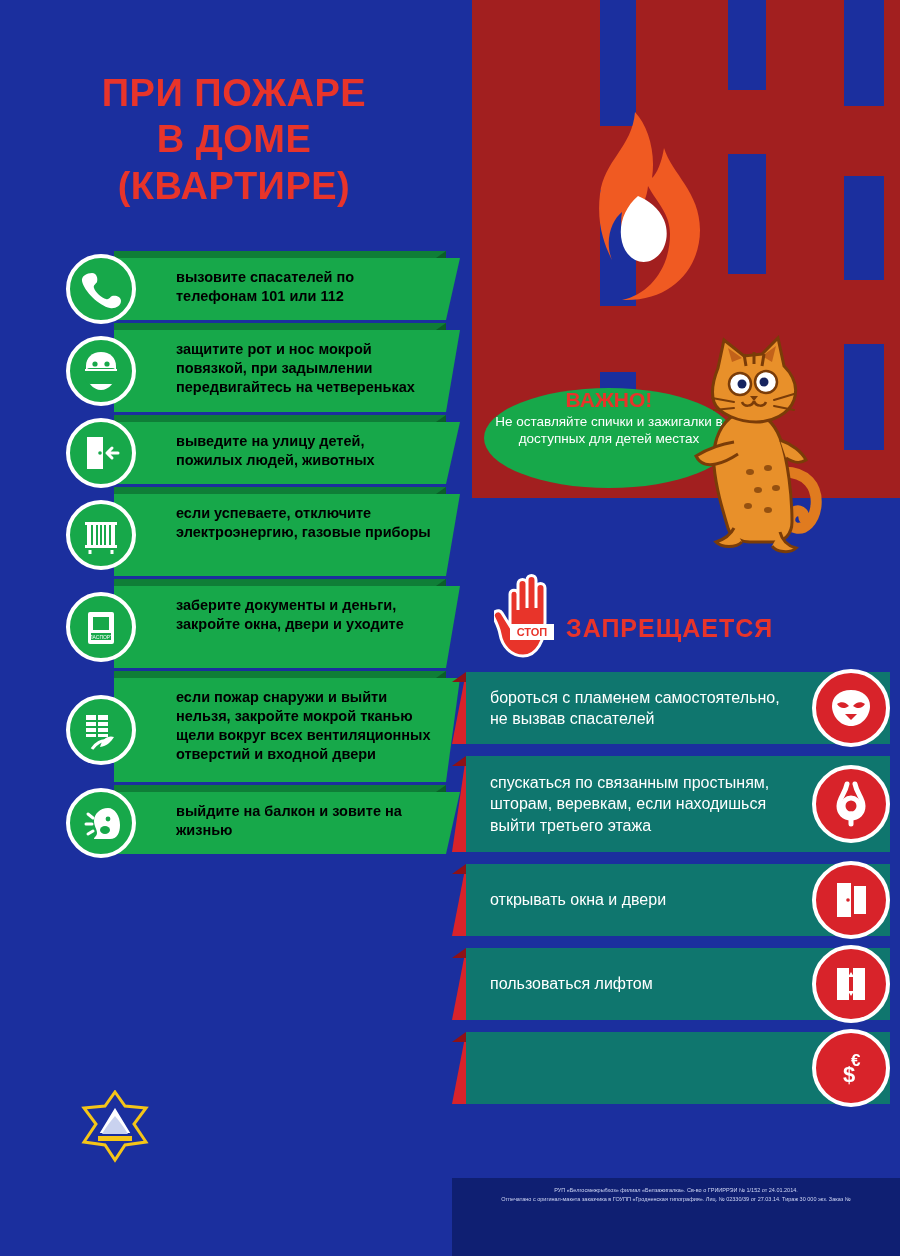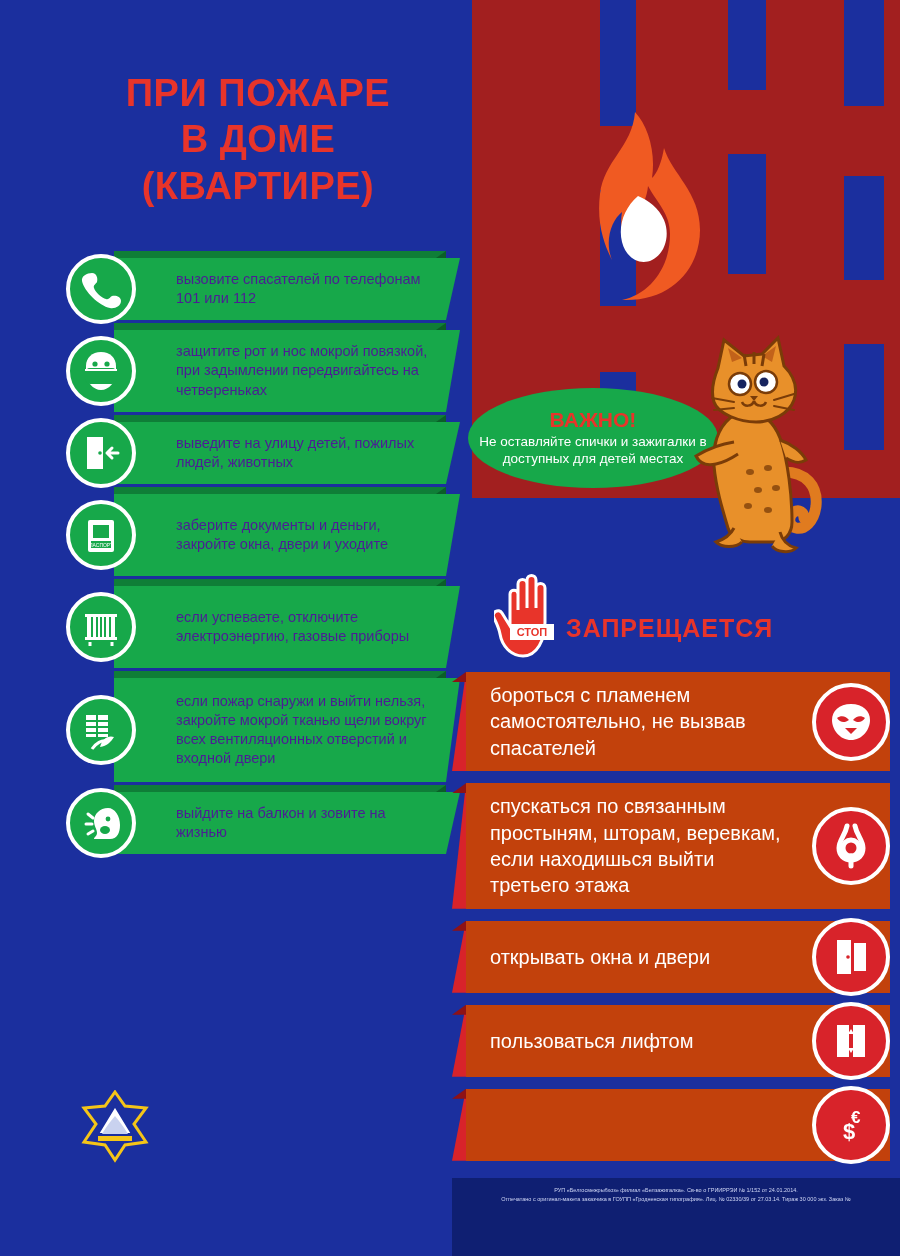--- a/index.html
+++ b/index.html
@@ -16,41 +16,41 @@
   .building {
     position:absolute; left:452px; top:0; width:448px; height:560px;
     background:#a21f1f;
   }
   .win {
     position:absolute; background:#1b2f9e;
   }
 
   
   .title {
-    position:absolute; left:68px; top:70px; width:380px;
+    position:absolute; left:44px; top:70px; width:380px;
     color:#e8342a;
     font-size:38px; font-weight:bold; line-height:1.22;
     text-align:center;
     letter-spacing:0.5px;
   }
   .title div { white-space:nowrap; }
 
   
   .steps { position:absolute; left:66px; top:258px; width:380px; }
   .step { position:relative; margin-bottom:10px; }
   .ribbon {
     position:relative;
     margin-left:48px;
     background:#17a84a;
-    color:#4c1d95;
+    color:#000000;
     font-size:14.5px;
     line-height:1.32;
     padding:10px 14px 10px 62px;
     min-height:62px;
-    display:flex; align-items:center;
+    display:flex; font-weight:bold;
   }
   .ribbon::before{
     content:"";
     position:absolute; left:0; top:-7px; width:100%; height:7px;
     background:#0f7e37;
     transform:skewX(0deg);
   }
   .ribbon::after{
     content:"";
     position:absolute; right:0; top:-7px;
@@ -68,45 +68,45 @@
     width:70px; height:70px; border-radius:50%;
     background:#17a84a;
     border:4px solid #ffffff;
     display:flex; align-items:center; justify-content:center;
     z-index:3;
   }
   .circ svg { display:block; }
 
   
   .important {
-    position:absolute; left:468px; top:388px; width:250px; height:100px;
+    position:absolute; left:484px; top:388px; width:250px; height:100px;
     background:#17a84a; border-radius:50%/50%;
-    display:flex; flex-direction:column; align-items:center; justify-content:center;
+    display:flex; flex-direction:column; align-items:center; justify-content:flex-start;
     color:#ffffff; text-align:center;
   }
   .important .imp-title { color:#e8342a; font-weight:bold; font-size:21px; margin-bottom:2px;}
   .important .imp-text { font-size:13.5px; line-height:1.25; padding:0 10px;}
 
   
   .forb-head {
     position:absolute; left:494px; top:570px; width:400px; height:90px;
   }
   .forb-title {
     position:absolute; left:72px; top:44px;
     color:#e8342a; font-size:25px; font-weight:bold; letter-spacing:1px;
   }
   .hand-wrap{ position:absolute; left:0; top:0; }
 
   .forbidden { position:absolute; left:466px; top:672px; width:424px; }
   .frow { position:relative; margin-bottom:12px; height:auto; }
   .fbar {
     position:relative;
-    background:#c2410c;
+    background:#0f766e;
     color:#ffffff;
-    font-size:20px; line-height:1.32;
+    font-size:16px; line-height:1.32;
     padding:10px 96px 10px 24px;
     min-height:72px;
     display:flex; align-items:center;
   }
   .fbar::before{
     content:"";
     position:absolute; left:-14px; top:0; width:14px; height:100%;
     background:#d8232a;
     clip-path:polygon(100% 0, 100% 100%, 0 100%);
   }
@@ -221,46 +221,46 @@
         <rect x="9" y="7" width="16" height="32" fill="#fff"></rect>
         <circle cx="22" cy="23" r="1.8" fill="#17a84a"></circle>
         <path d="M40 23h-11m0 0 5-5m-5 5 5 5" stroke="#fff" stroke-width="3" fill="none" stroke-linecap="round"></path>
       </svg>
     </div>
   </div>
 
   <div class="step">
     <div class="ribbon" style="min-height:82px;">
       <div class="tail"></div>
-      <span>заберите документы и деньги, закройте окна, двери и уходите</span>
-    </div>
-    <div class="circ">
-      <svg width="46" height="46" viewBox="0 0 46 46">
-        <rect x="10" y="8" width="26" height="32" rx="2" fill="#fff"></rect>
-        <rect x="15" y="13" width="16" height="13" fill="#17a84a"></rect>
-        <rect x="13" y="29" width="20" height="7" fill="#17a84a"></rect>
-        <text x="23" y="35" font-size="5" fill="#fff" text-anchor="middle" font-family="Liberation Sans, sans-serif">ПАСПОРТ</text>
-      </svg>
-    </div>
-  </div>
-
-  <div class="step">
-    <div class="ribbon" style="min-height:82px;">
-      <div class="tail"></div>
       <span>если успеваете, отключите электроэнергию, газовые приборы</span>
     </div>
     <div class="circ">
       <svg width="46" height="46" viewBox="0 0 46 46">
         <rect x="9" y="12" width="28" height="22" fill="#fff"></rect>
         <g stroke="#17a84a" stroke-width="2">
           <path d="M14 12v22M19 12v22M23 12v22M27 12v22M32 12v22"></path>
         </g>
         <rect x="7" y="10" width="32" height="3" fill="#fff"></rect>
         <rect x="7" y="33" width="32" height="3" fill="#fff"></rect>
         <path d="M12 38v4M34 38v4" stroke="#fff" stroke-width="3"></path>
+      </svg>
+    </div>
+  </div>
+
+  <div class="step">
+    <div class="ribbon" style="min-height:82px;">
+      <div class="tail"></div>
+      <span>заберите документы и деньги, закройте окна, двери и уходите</span>
+    </div>
+    <div class="circ">
+      <svg width="46" height="46" viewBox="0 0 46 46">
+        <rect x="10" y="8" width="26" height="32" rx="2" fill="#fff"></rect>
+        <rect x="15" y="13" width="16" height="13" fill="#17a84a"></rect>
+        <rect x="13" y="29" width="20" height="7" fill="#17a84a"></rect>
+        <text x="23" y="35" font-size="5" fill="#fff" text-anchor="middle" font-family="Liberation Sans, sans-serif">ПАСПОРТ</text>
       </svg>
     </div>
   </div>
 
   <div class="step">
     <div class="ribbon" style="min-height:104px;">
       <div class="tail"></div>
       <span>если пожар снаружи и выйти нельзя, закройте мокрой тканью щели вокруг всех вентиляционных отверстий и входной двери</span>
     </div>
     <div class="circ">

